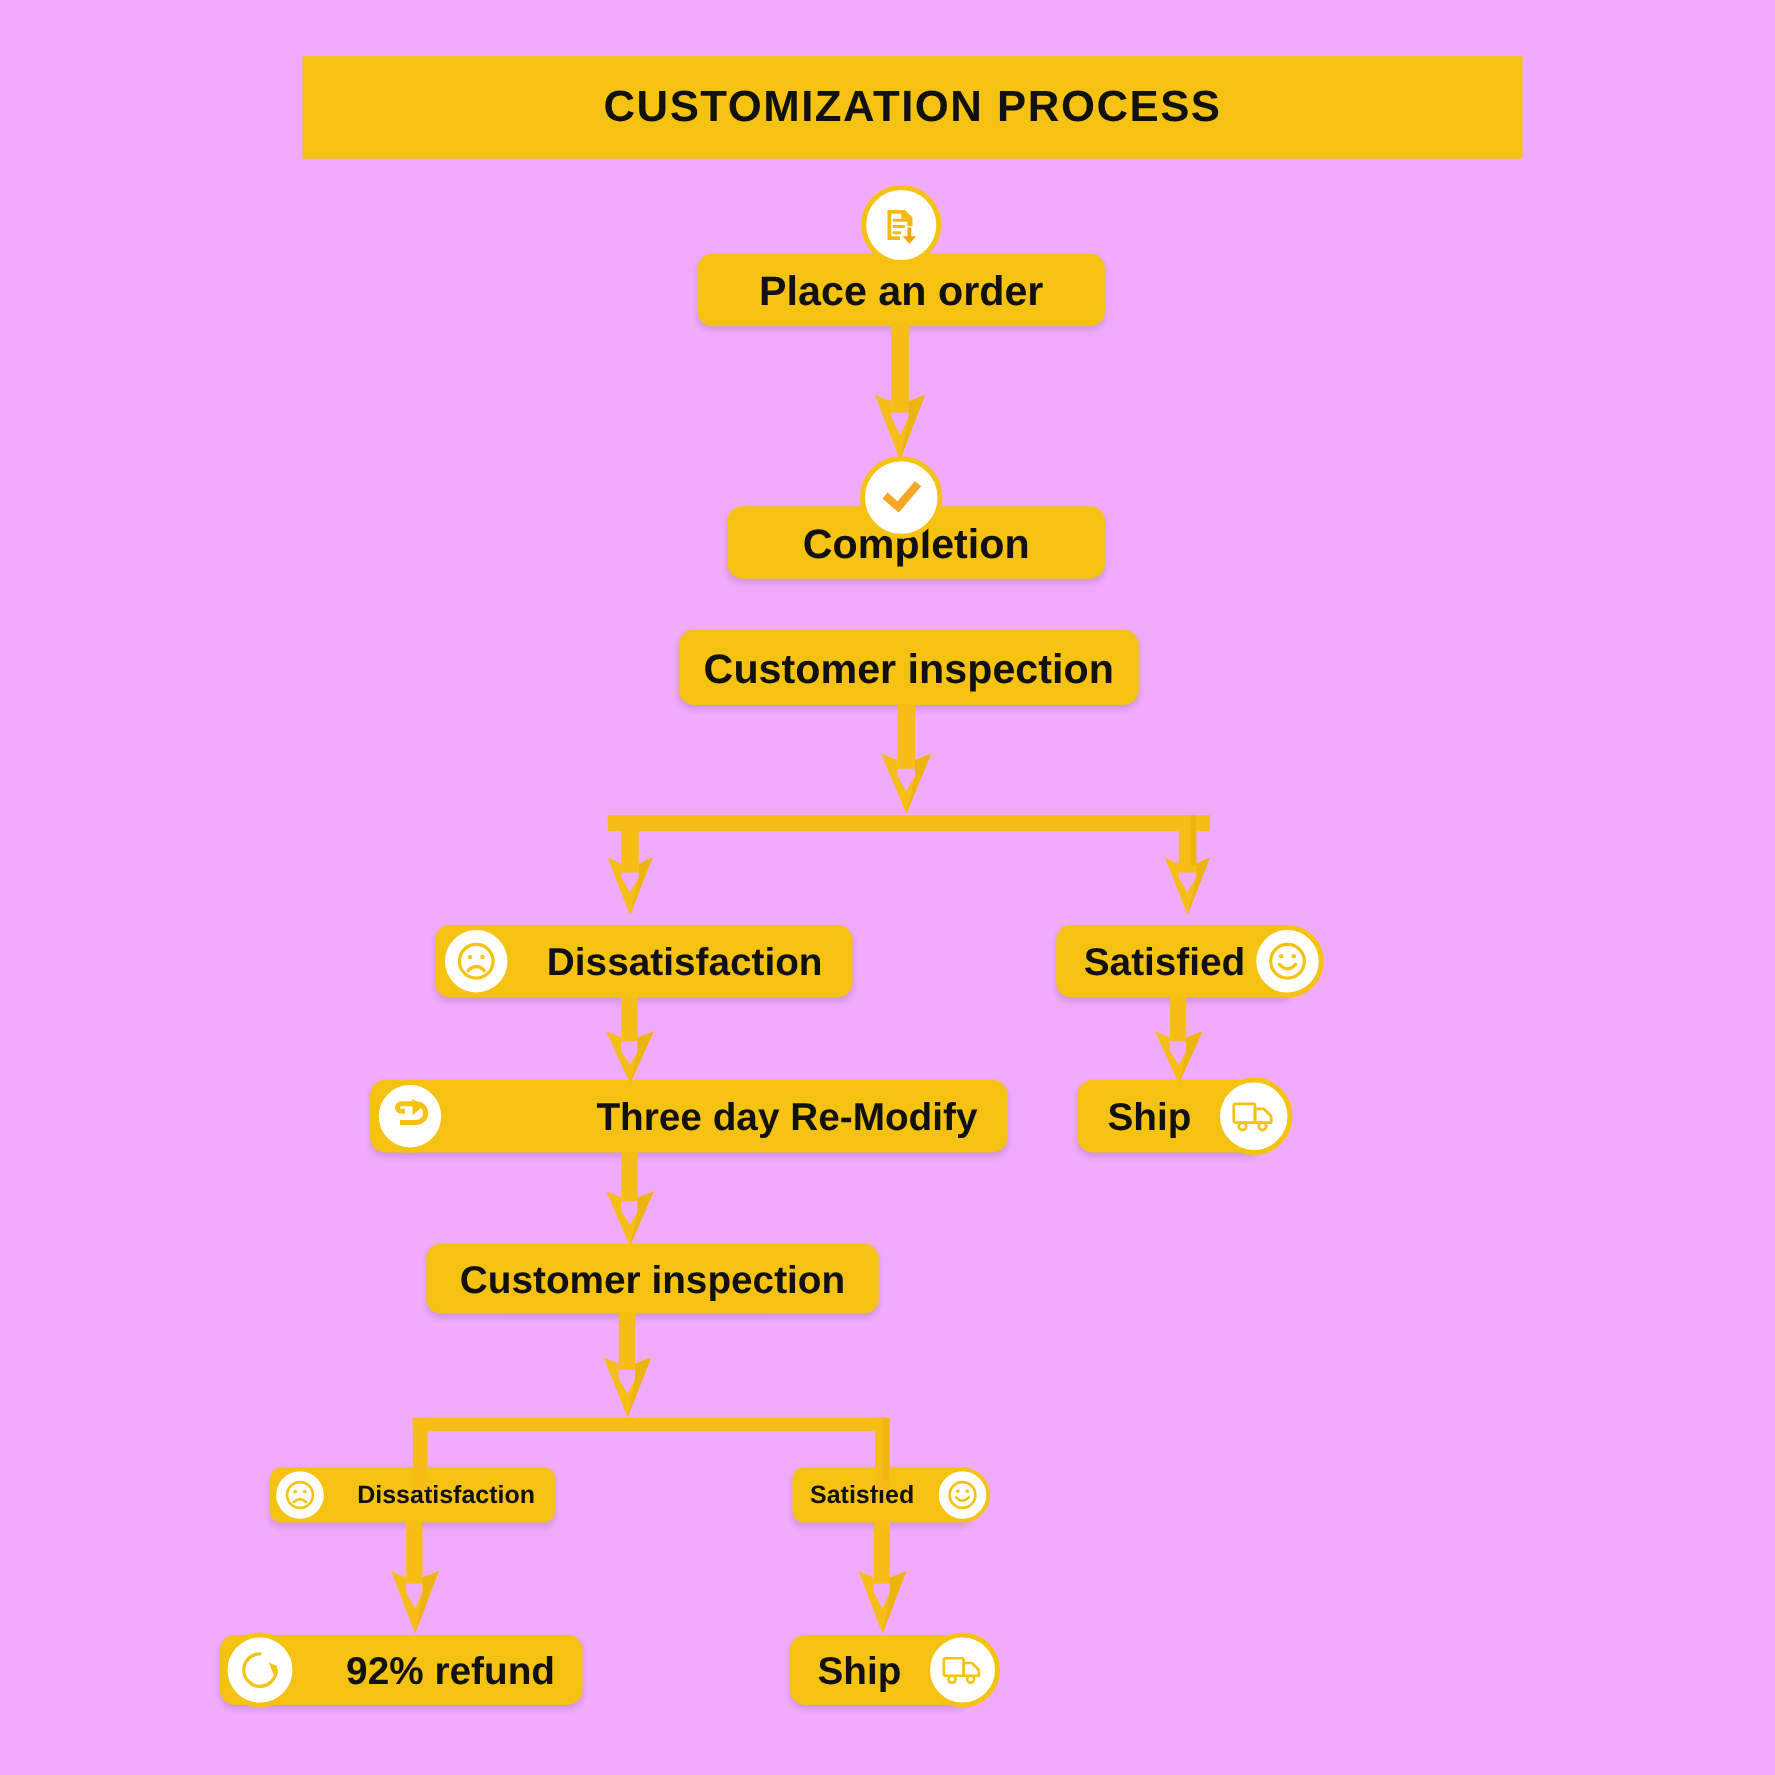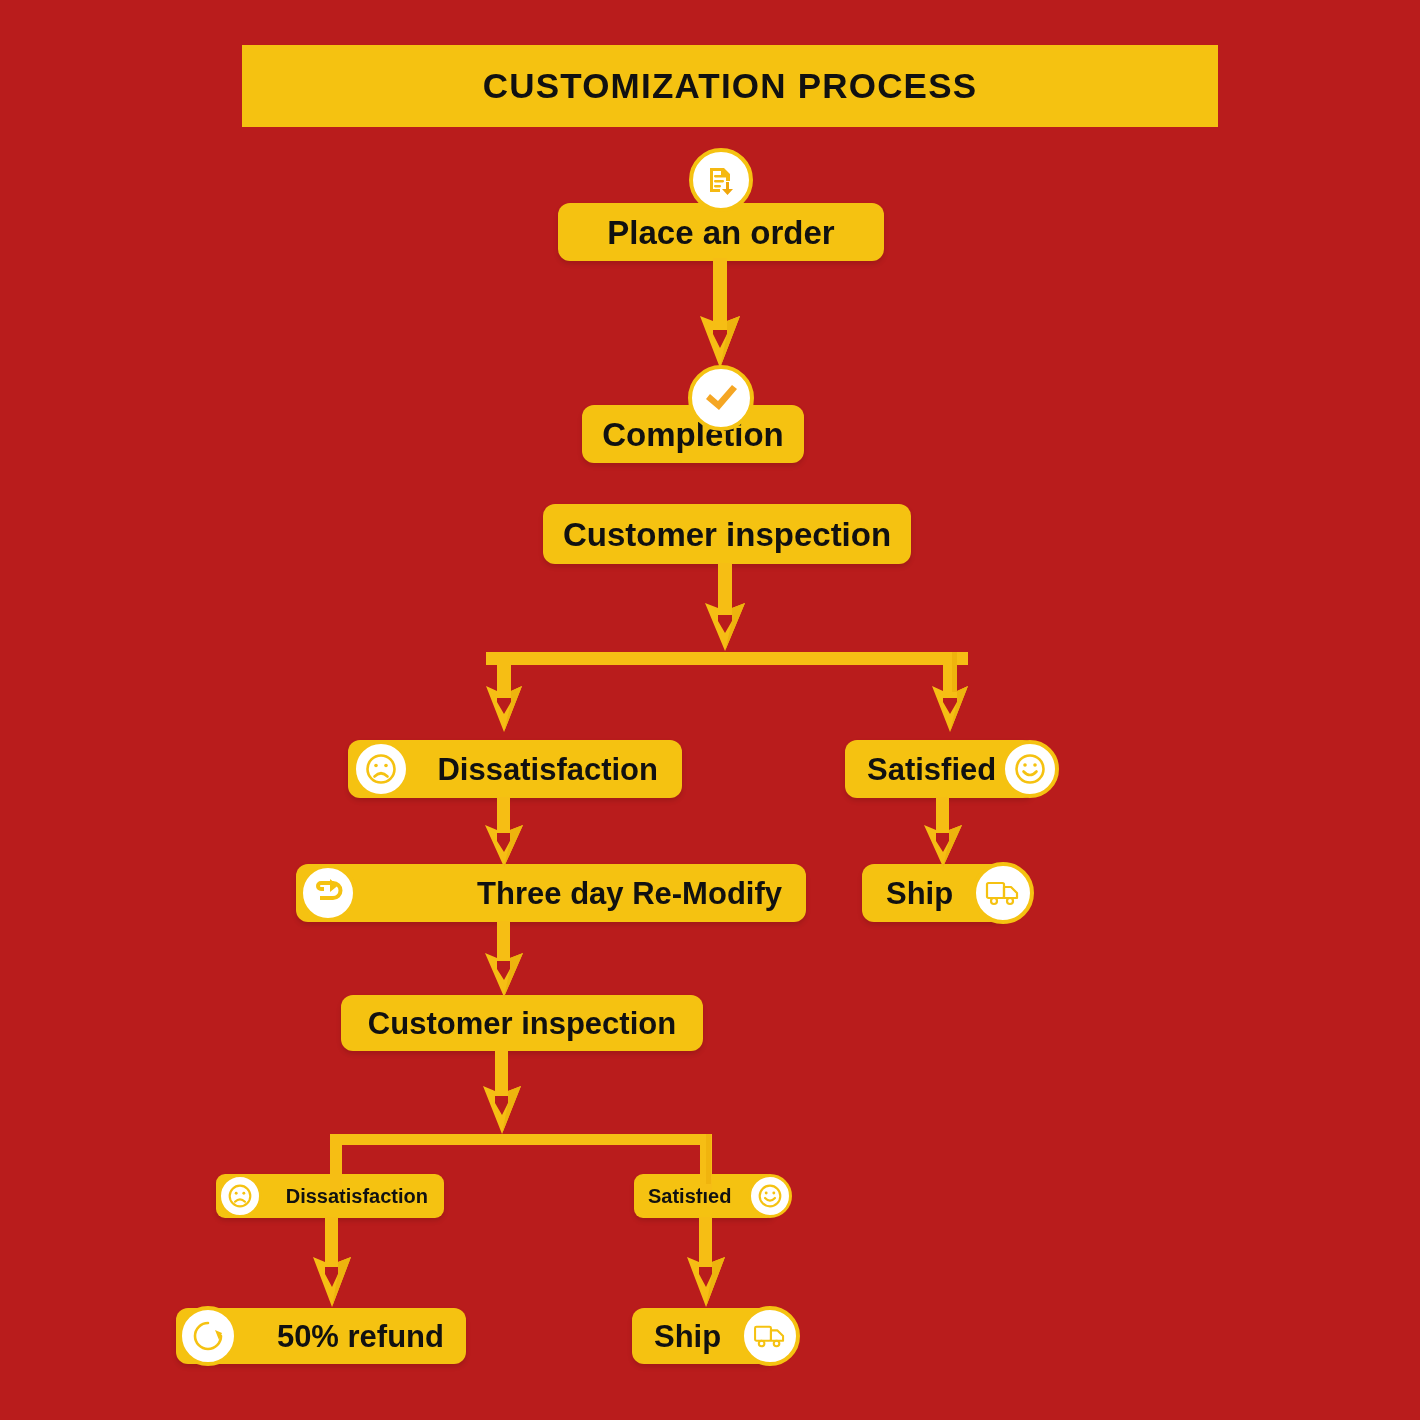--- a/index.html
+++ b/index.html
@@ -10,21 +10,21 @@
   body {
     width: 1420px;
     height: 1420px;
     font-family: "Liberation Sans", sans-serif;
     overflow: hidden;
   }
   #canvas {
     position: relative;
     width: 1420px;
     height: 1420px;
-    background: #b91c1c;
+    background: #f0abfc;
   }
 
   
   .header-banner {
     position: absolute;
     left: 242px;
     top: 45px;
     width: 976px;
     height: 82px;
     background: #F5C211;
@@ -113,21 +113,21 @@
   <div class="icon-badge" style="left:689px; top:148px; width:64px; height:64px;">
     <svg width="36" height="36" viewBox="0 0 36 36">
       <path d="M7 6 h14 l6 6 v7 h-4 V13 h-5 V9 H10 v18 h7 v3 H7 Z" fill="#F5B912"></path>
       <rect x="11" y="13" width="13" height="2.4" rx="1.1" fill="#F5B912"></rect>
       <rect x="11" y="18" width="10" height="2.4" rx="1.1" fill="#F5B912"></rect>
       <rect x="11" y="23" width="7" height="2.4" rx="1.1" fill="#F5B912"></rect>
       <path d="M26 20 v7 h4 l-5.5 6 L19 27 h4 v-7 Z" fill="#F0A60B"></path>
     </svg>
   </div>
 
-  <div class="node lg" style="left:582px; top:405px; width:222px; height:58px;">
+  <div class="node lg" style="left:582px; top:405px; width:302px; height:58px;">
     <span class="node-label">Completion</span>
   </div>
   <div class="icon-badge" style="left:688px; top:365px; width:66px; height:66px;">
     <svg width="40" height="40" viewBox="0 0 40 40">
       <path d="M5 21 L9 16 L17 23 L31 7 L36 11 L18 32 Z" fill="#F5A623"></path>
     </svg>
   </div>
 
   <div class="node lg" style="left:543px; top:504px; width:368px; height:60px;">
     <span class="node-label">Customer inspection</span>
@@ -285,21 +285,21 @@
 
   <div class="arrow" style="left:684px; top:1217px; width:44px; height:96px;">
     <svg width="44" height="96" viewBox="0 0 44 96">
       <rect x="15" y="0" width="13" height="50" fill="#F6BE14"></rect>
       <path d="M3 40 L22 90 L41 40 L28 45 L28 57 L22 70 L15 57 L15 45 Z" fill="#F6BE14"></path>
       <path d="M22 90 L41 40 L28 45 L28 57 Z" fill="#EDB40E"></path>
     </svg>
   </div>
 
   <div class="node md" style="left:176px; top:1308px; width:290px; height:56px; justify-content:flex-end; padding-right:22px;">
-    <span class="node-label">50% refund</span>
+    <span class="node-label">92% refund</span>
   </div>
   <div class="icon-badge" style="left:178px; top:1306px; width:60px; height:60px;">
     <svg width="34" height="34" viewBox="0 0 34 34">
       <path d="M17 4 a13 13 0 1 0 13 13" fill="none" stroke="#F5C211" stroke-width="2.6" stroke-linecap="round"></path>
       <path d="M24 11 L31 14 L28 21 Z" fill="#F5C211"></path>
     </svg>
   </div>
 
   <div class="node md" style="left:632px; top:1308px; width:146px; height:56px; justify-content:flex-start; padding-left:22px;">
     <span class="node-label">Ship</span>

